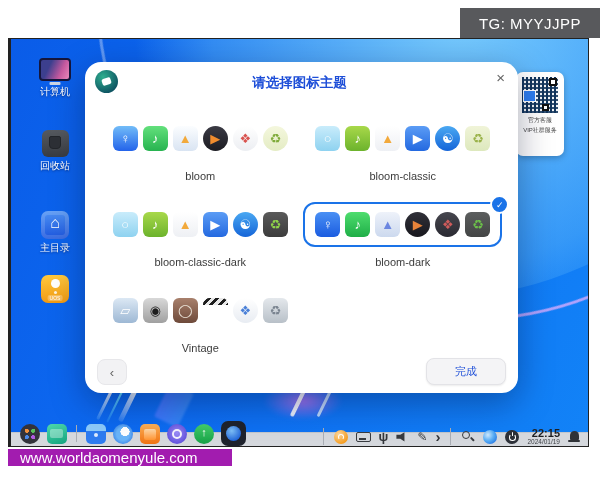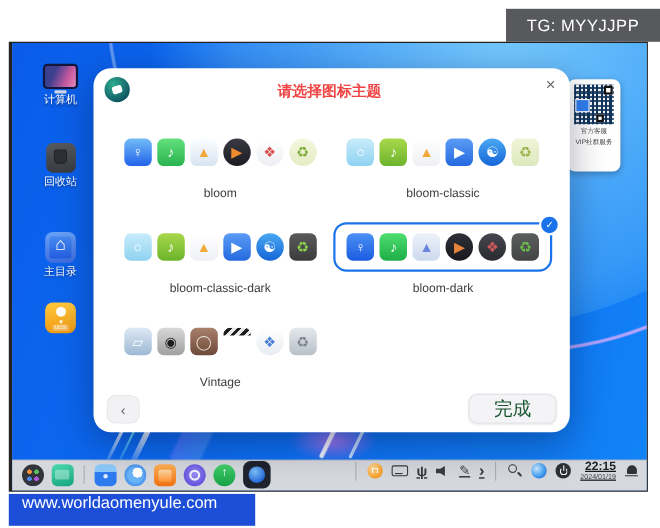--- a/index.html
+++ b/index.html
@@ -9,22 +9,22 @@
     font-family:"Liberation Sans","DejaVu Sans",sans-serif;
     -webkit-font-smoothing:antialiased;
   }
   
   .wm-top{
     position:absolute;top:8px;right:0;width:140px;height:30px;
     background:#58595c;color:#fff;font-size:15px;letter-spacing:.5px;
     display:flex;align-items:center;justify-content:center;z-index:40;
   }
   .wm-bottom{
-    position:absolute;left:8px;top:449px;width:224px;height:29px;
-    background:#1d4ed8;color:#fff;font-size:15px;
+    position:absolute;left:8px;top:449px;width:224px;height:17px;
+    background:#a21caf;color:#fff;font-size:15px;
     display:flex;align-items:flex-start;padding-left:12px;box-sizing:border-box;z-index:40;
   }
   
   .desktop{
     position:absolute;left:8px;top:38px;width:577px;height:407px;
     border:1px solid #222;border-left:3px solid #222;
     overflow:hidden;
     background:linear-gradient(115deg,#0a5ce8 0%,#0d6cf2 45%,#1283f7 100%);
   }
   .wp-light{position:absolute;right:-160px;top:-260px;width:640px;height:520px;border-radius:50%;
@@ -73,21 +73,21 @@
   .qr-logo{position:absolute;left:1px;top:13px;width:11px;height:10px;background:#2f7ff0;border:1px solid #fff;
     color:#fff;font-size:4px;display:flex;align-items:center;justify-content:center;}
   .qr-cap{font-size:6px;color:#444;text-align:center;line-height:1.6;}
   
   .dialog{position:absolute;left:74px;top:23px;width:433px;height:331px;background:#fff;border-radius:16px;
     box-shadow:0 10px 34px rgba(0,10,40,.35);z-index:10;}
   .dlg-logo{position:absolute;left:10px;top:8px;width:23px;height:23px;border-radius:50%;
     background:radial-gradient(circle at 35% 30%,#2fae8e,#0c4f60 80%);}
   .dlg-logo::after{content:"";position:absolute;left:7px;top:8px;width:9px;height:7px;background:#fff;
     border-radius:2px;transform:rotate(-18deg);}
-  .dlg-title{position:absolute;left:0;right:4px;top:12px;text-align:center;font-size:13.5px;font-weight:bold;color:#ef4444;}
+  .dlg-title{position:absolute;left:0;right:4px;top:12px;text-align:center;font-size:13.5px;font-weight:bold;color:#1d4ed8;}
   .dlg-close{position:absolute;right:13px;top:8px;font-size:15px;color:#666;cursor:pointer;line-height:1;}
   .themes{position:absolute;top:54px;left:14px;width:405px;display:grid;grid-template-columns:1fr 1fr;row-gap:20px;justify-items:center;}
   .theme-card{display:flex;flex-direction:column;align-items:center;cursor:pointer;}
   .icon-box{position:relative;display:flex;gap:5px;align-items:center;padding:8px 10px;
     border:2px solid transparent;border-radius:12px;}
   .theme-card.selected .icon-box{border-color:#1a73e8;}
   .theme-icon{width:25px;height:25px;display:flex;align-items:center;justify-content:center;
     font-size:13px;line-height:1;box-sizing:border-box;}
   .shape-sq{border-radius:6px;}
   .shape-ci{border-radius:50%;}
@@ -97,24 +97,24 @@
   .check-badge{position:absolute;top:-9px;right:-9px;width:15px;height:15px;border-radius:50%;
     background:#1a73e8;border:2px solid #fff;color:#fff;font-size:9px;font-weight:bold;
     display:flex;align-items:center;justify-content:center;}
   .theme-label{margin-top:9px;font-size:11px;color:#3c3c3c;}
   .dlg-footer{position:absolute;left:0;right:0;bottom:0;height:40px;}
   .back-btn{position:absolute;left:12px;bottom:8px;width:28px;height:24px;background:#f2f2f4;border:1px solid #e7e7ea;
     border-radius:8px;display:flex;align-items:center;justify-content:center;font-size:13px;color:#666;cursor:pointer;}
   .dlg-hint{position:absolute;left:0;right:0;bottom:14px;text-align:center;font-size:10px;color:#5a5a5a;}
   .done-btn{position:absolute;right:12px;bottom:8px;width:78px;height:25px;background:#f4f4f6;border:1px solid #e3e3e7;
     border-radius:8px;box-shadow:0 1px 2px rgba(0,0,0,.08);display:flex;align-items:center;justify-content:center;
-    font-size:17px;color:#14532d;cursor:pointer;}
-  
-  .taskbar{position:absolute;left:0;right:0;bottom:0;height:28px;background:#d5d8dd;border-top:1px solid #c2c6cc;
-    display:flex;align-items:flex-start;z-index:5;box-sizing:border-box;text-decoration:underline;}
+    font-size:11px;color:#1d4ed8;cursor:pointer;}
+  
+  .taskbar{position:absolute;left:0;right:0;bottom:0;height:14px;background:#d5d8dd;border-top:1px solid #c2c6cc;
+    display:flex;align-items:flex-end;z-index:5;box-sizing:border-box;}
   .tb-left{display:flex;align-items:center;gap:7px;padding-left:9px;}
   .tb-right{display:flex;align-items:center;gap:8px;margin-left:auto;padding-right:8px;}
   .tb{flex:none;display:flex;align-items:center;justify-content:center;cursor:pointer;}
   .t-sep{width:1px;height:17px;background:#aaaeb5;margin:0 2px;cursor:default;}
   .t-launcher{width:20px;height:20px;border-radius:50%;background:
     radial-gradient(2.2px at 34% 34%,#f2913d 90%,transparent),
     radial-gradient(2.2px at 66% 34%,#58c05a 90%,transparent),
     radial-gradient(2.2px at 34% 66%,#4a88e8 90%,transparent),
     radial-gradient(2.2px at 66% 66%,#b05ae0 90%,transparent),
     radial-gradient(circle,#33333b 0 100%);}

